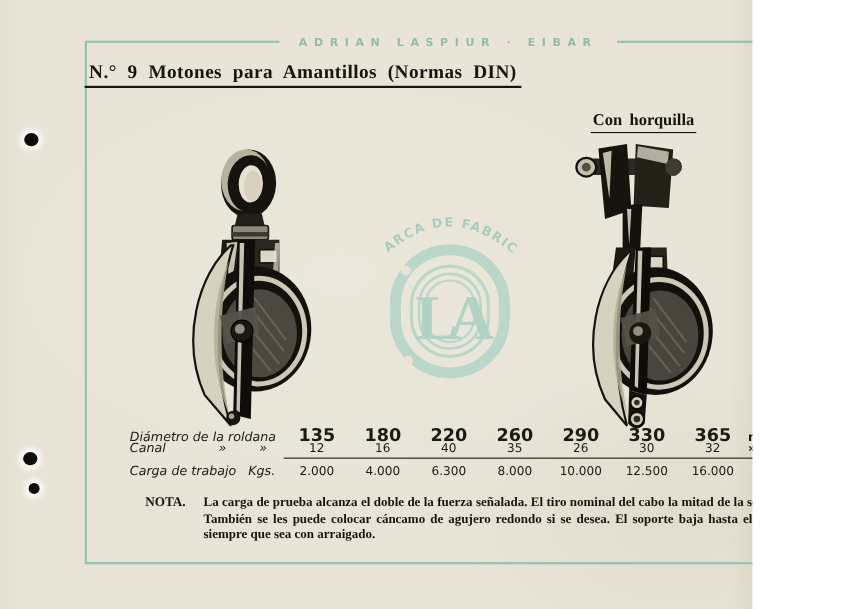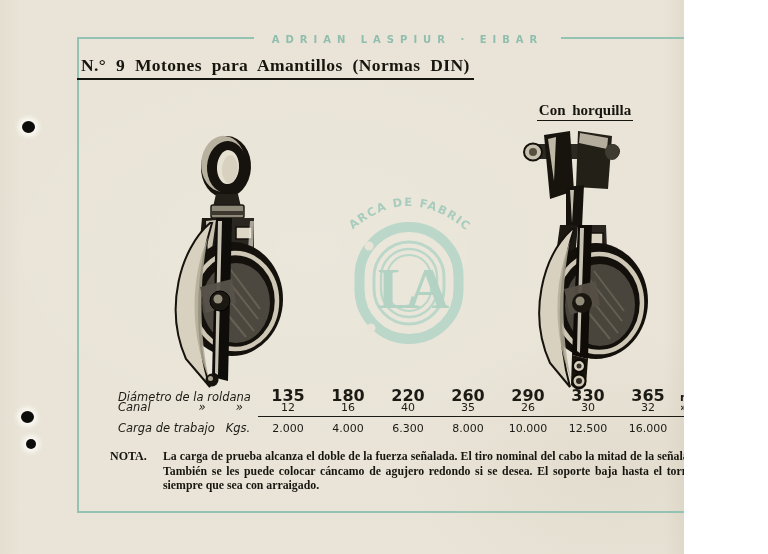--- a/index.html
+++ b/index.html
@@ -49,21 +49,21 @@
   .t-row.diam .t-cell{font-weight:bold;font-size:16px;}
   .t-suffix{width:38px;flex:0 0 38px;font-size:11px;text-align:left;padding-left:2px;font-weight:bold;}
   .t-row.diam{height:14px;}
   .t-row.canal{height:14px;}
   .t-row.carga{padding-top:7px;}
   .t-rule{position:absolute;left:140px;right:0;top:30px;border-top:1.6px solid #1c1a15;}
   .canal-dittos{display:inline-block;}
   .canal-dittos .d1{margin-left:48px;}
   .canal-dittos .d2{margin-left:30px;}
 
-  .nota{position:absolute;left:110px;top:449px;width:594px;display:flex;z-index:2;
+  .nota{position:absolute;left:132px;top:449px;width:594px;display:flex;z-index:2;
         color:#17150f;}
   .nota-label{flex:0 0 53px;font-weight:bold;font-size:12px;}
   .nota-text{flex:1;font-weight:bold;font-size:11.8px;line-height:14.5px;
         text-align:justify;}
 </style>
 </head>
 <body>
 
 <div class="page">
 

